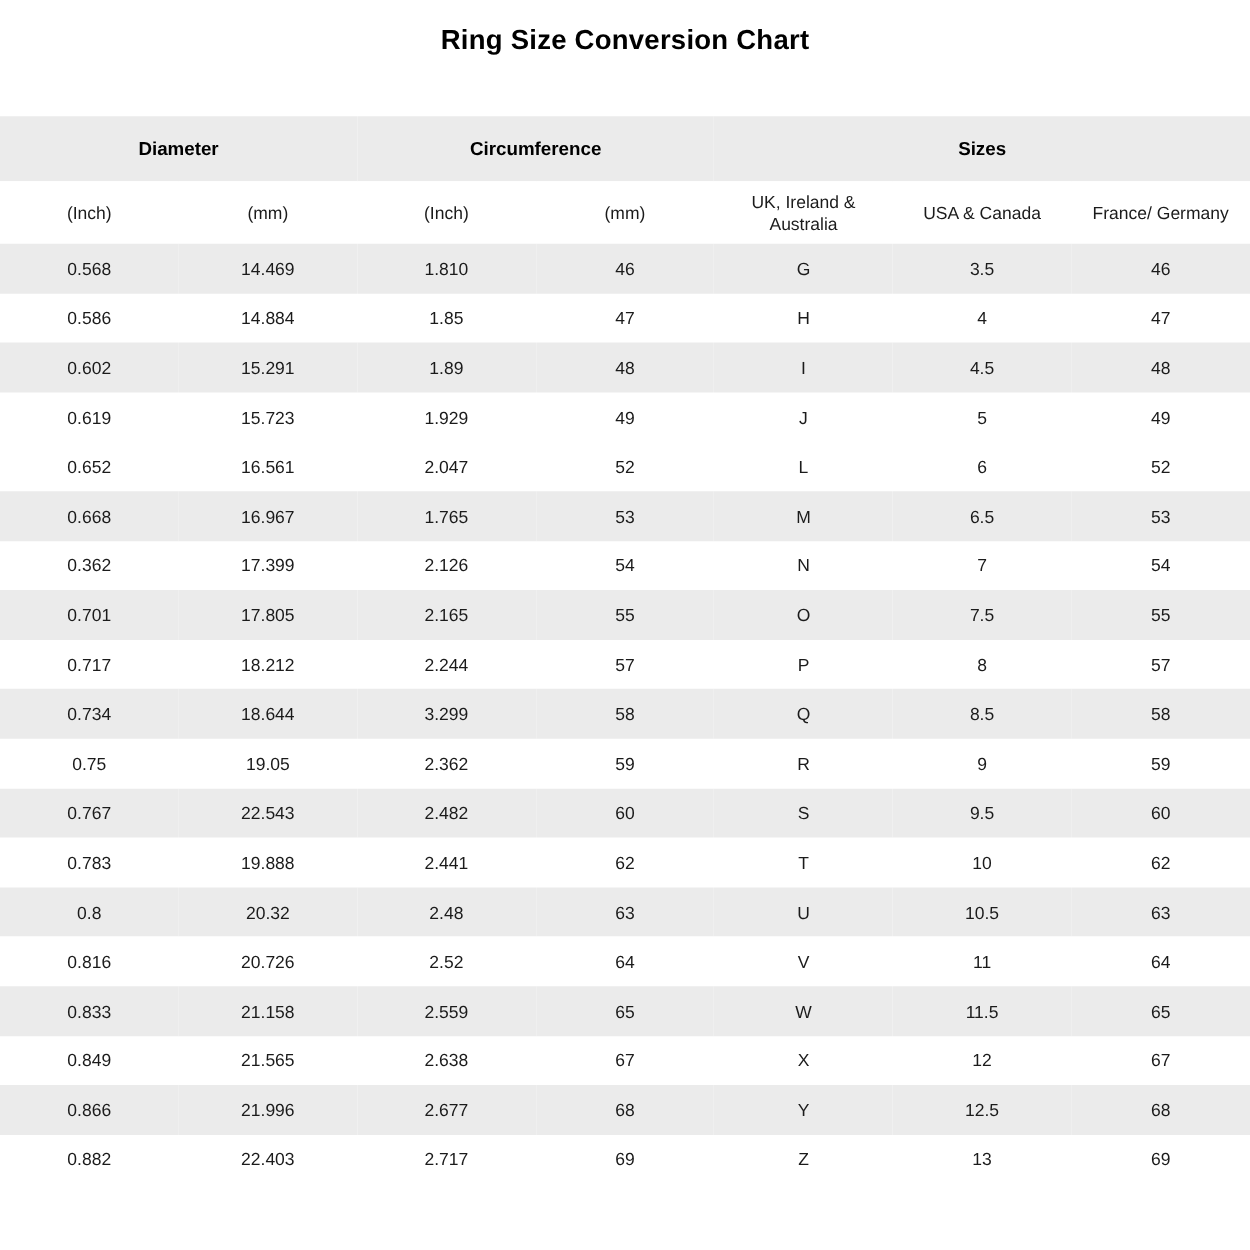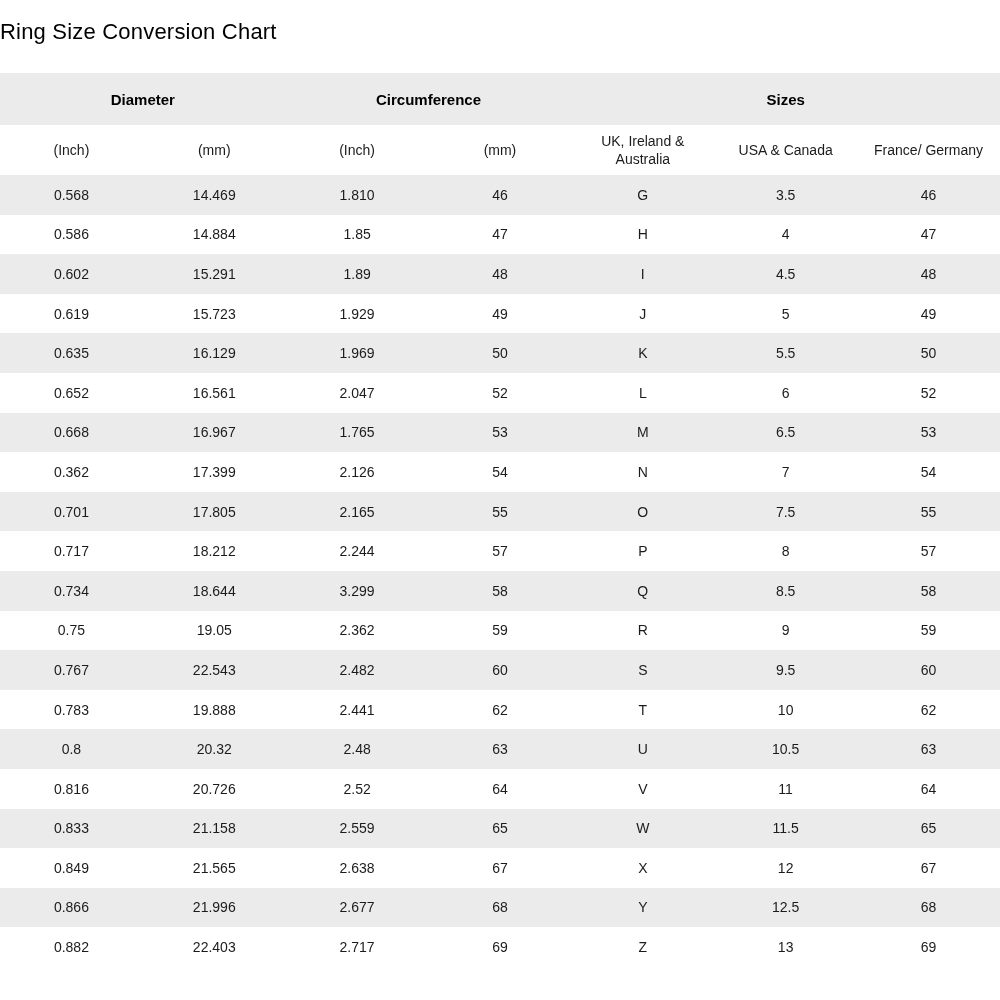--- a/index.html
+++ b/index.html
@@ -12,29 +12,29 @@
   html, body {
     width: 1000px;
     height: 1000px;
     background: var(--bg);
     font-family: "Liberation Sans", "DejaVu Sans", sans-serif;
     color: var(--text);
     overflow: hidden;
   }
   .page-title {
     padding-top: 19px;
-    text-align: left;
+    text-align: center;
     font-size: 22px;
-    font-weight: normal;
+    font-weight: bold;
     color: #000;
     letter-spacing: 0.2px;
   }
   table.ring-table {
     width: 100%;
-    margin-top: 28px;
+    margin-top: 48px;
     border-collapse: collapse;
     table-layout: fixed;
   }
   table.ring-table col { width: 14.2857%; }
   th, td {
     text-align: center;
     vertical-align: middle;
     padding: 0 4px;
     font-weight: normal;
   }
@@ -120,29 +120,20 @@
       </tr>
       <tr>
         <td>0.619</td>
         <td>15.723</td>
         <td>1.929</td>
         <td>49</td>
         <td>J</td>
         <td>5</td>
         <td>49</td>
       </tr>
-      <tr class="stripe">
-        <td>0.635</td>
-        <td>16.129</td>
-        <td>1.969</td>
-        <td>50</td>
-        <td>K</td>
-        <td>5.5</td>
-        <td>50</td>
-      </tr>
       <tr>
         <td>0.652</td>
         <td>16.561</td>
         <td>2.047</td>
         <td>52</td>
         <td>L</td>
         <td>6</td>
         <td>52</td>
       </tr>
       <tr class="stripe">

